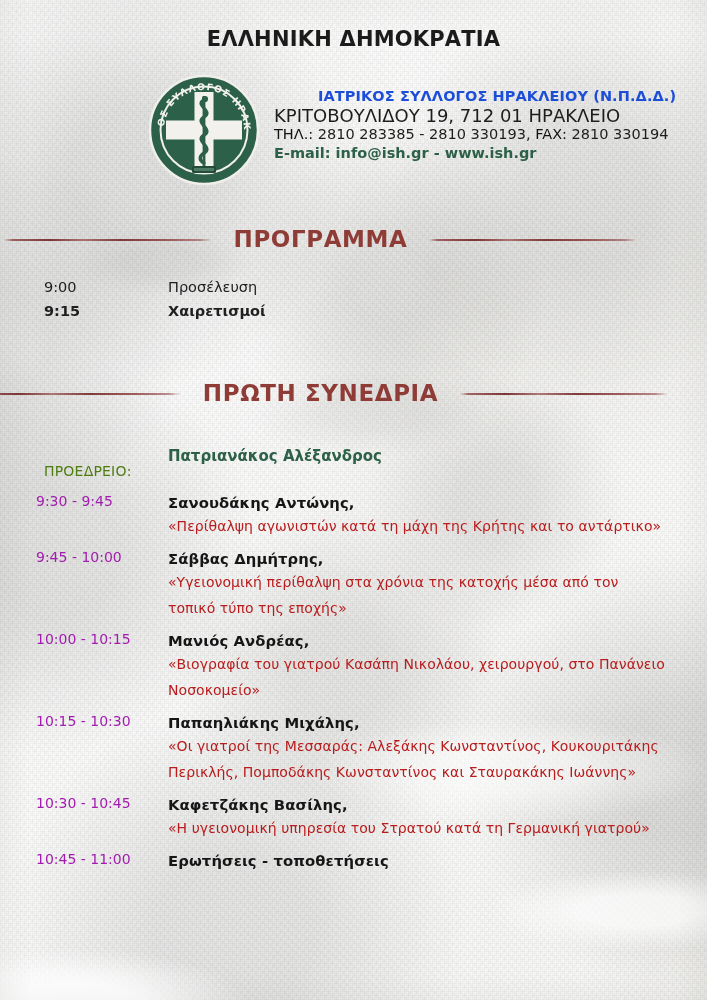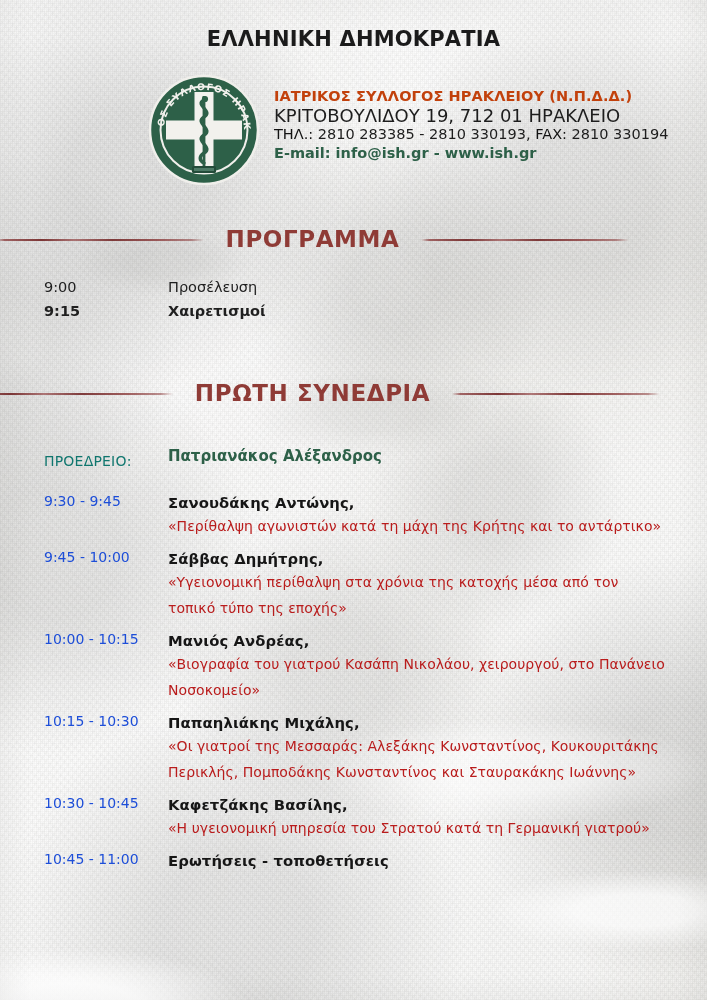--- a/index.html
+++ b/index.html
@@ -110,24 +110,25 @@
   }
   .org-lines {
     position: absolute;
     left: 126px;
     top: 13px;
     width: 380px;
   }
   .org-name {
     font-size: 14.5px;
     font-weight: bold;
-    color: #c2410c;
+    color: #1d4ed8;
     letter-spacing: 0.1px;
     line-height: 19px;
     white-space: nowrap;
+    margin-left: 44px;
   }
   .org-addr {
     font-size: 18px;
     color: #1d1d1d;
     line-height: 19px;
     white-space: nowrap;
   }
   .org-tel {
     font-size: 14.5px;
     color: #1d1d1d;
@@ -139,21 +140,21 @@
     font-size: 14.5px;
     font-weight: bold;
     color: #2d6048;
     line-height: 19px;
     white-space: nowrap;
   }
 
   
   .section-head {
     position: absolute;
-    left: 0;
+    left: 8px;
     width: 625px;
     height: 34px;
     display: flex;
     align-items: center;
     justify-content: center;
   }
   .rule {
     height: 2px;
     background:
       linear-gradient(to right,
@@ -205,23 +206,23 @@
   .chair-row {
     position: absolute;
     left: 0;
     top: 447px;
     width: 707px;
     height: 22px;
   }
   .chair-label {
     position: absolute;
     left: 44px;
-    top: 6px;
+    top: 16px;
     font-size: 14px;
-    color: #0f766e;
+    color: #4d7c0f;
     letter-spacing: 0.2px;
   }
   .chair-name {
     position: absolute;
     left: 168px;
     top: 0;
     font-size: 15px;
     font-weight: bold;
     color: #2d6048;
   }
@@ -233,24 +234,24 @@
     top: 492px;
     width: 707px;
   }
   .talk {
     position: relative;
     width: 707px;
     margin-bottom: 9px;
   }
   .talk .time {
     position: absolute;
-    left: 44px;
+    left: 36px;
     top: 1px;
     font-size: 14px;
-    color: #1d4ed8;
+    color: #a21caf;
     white-space: nowrap;
   }
   .talk-body {
     margin-left: 168px;
     width: 500px;
   }
   .talk .speaker {
     font-size: 14.8px;
     font-weight: bold;
     color: #161616;

